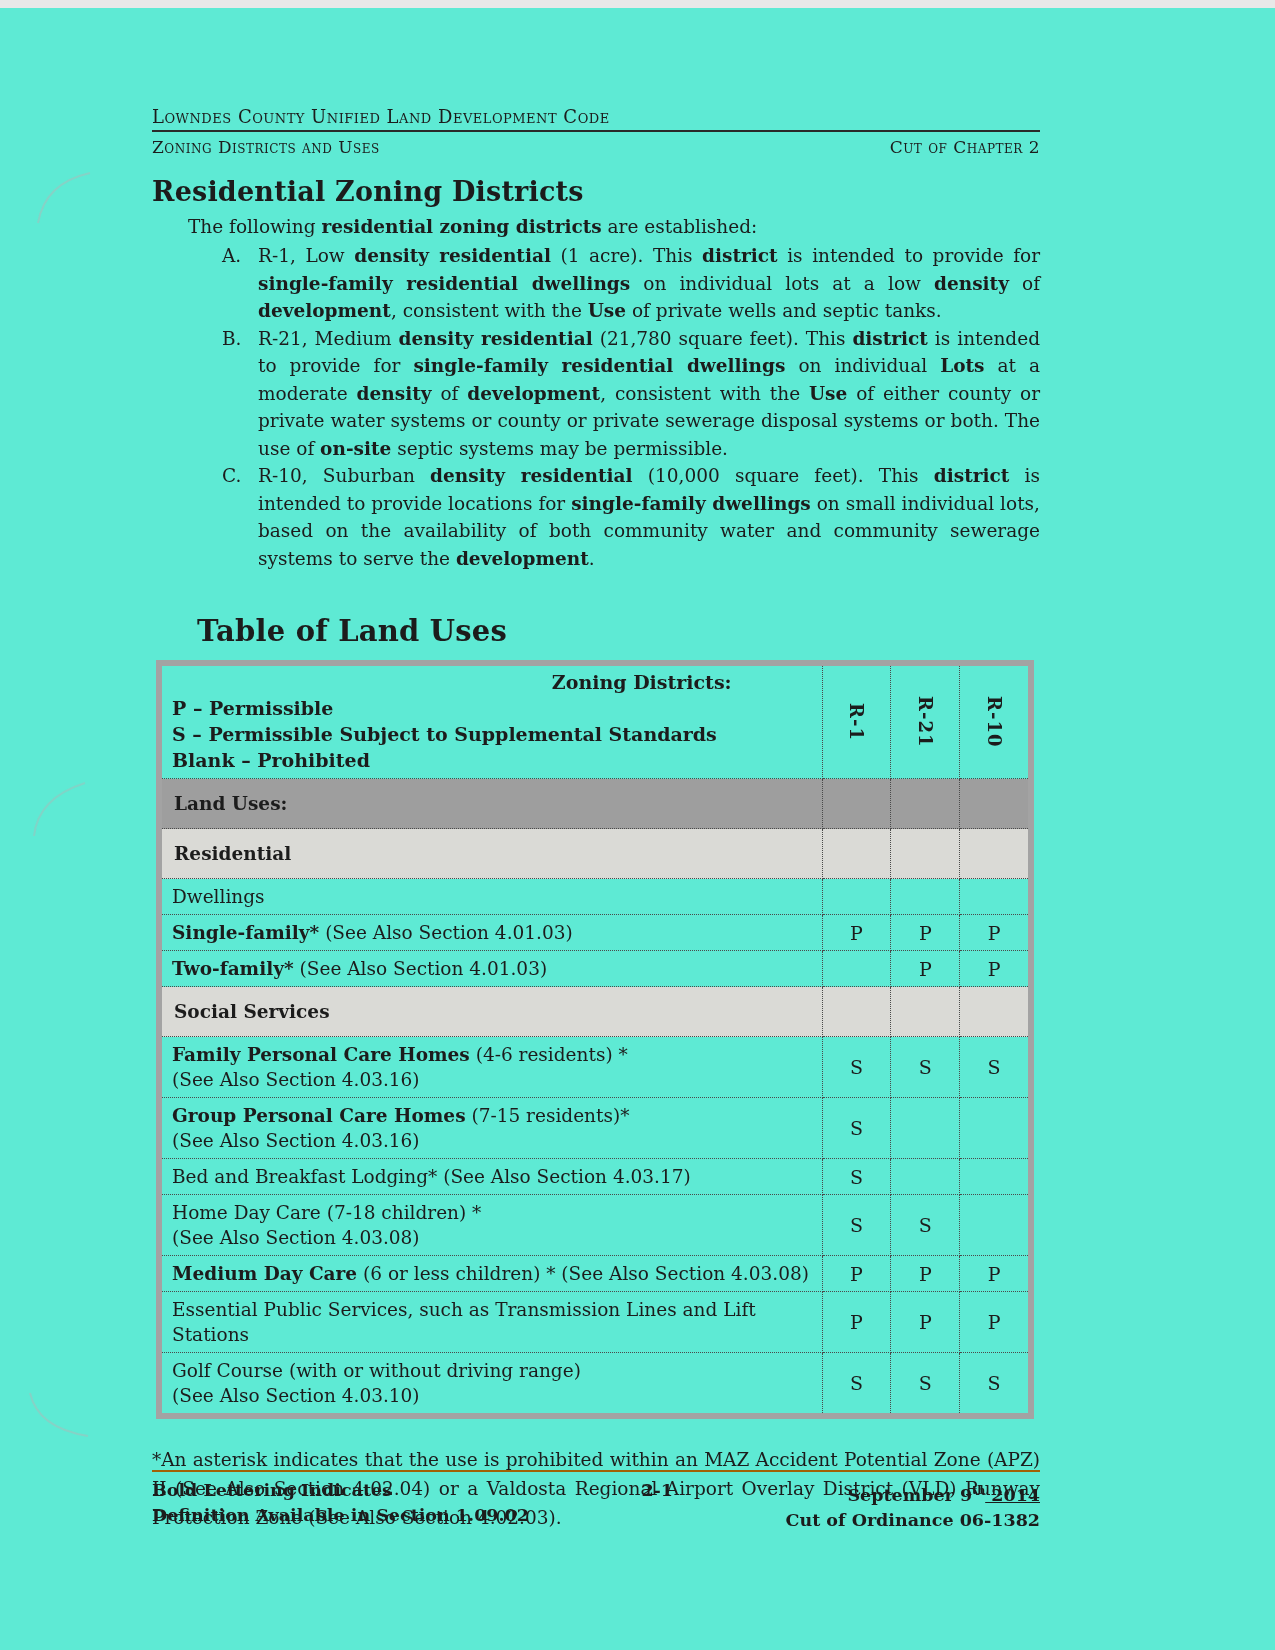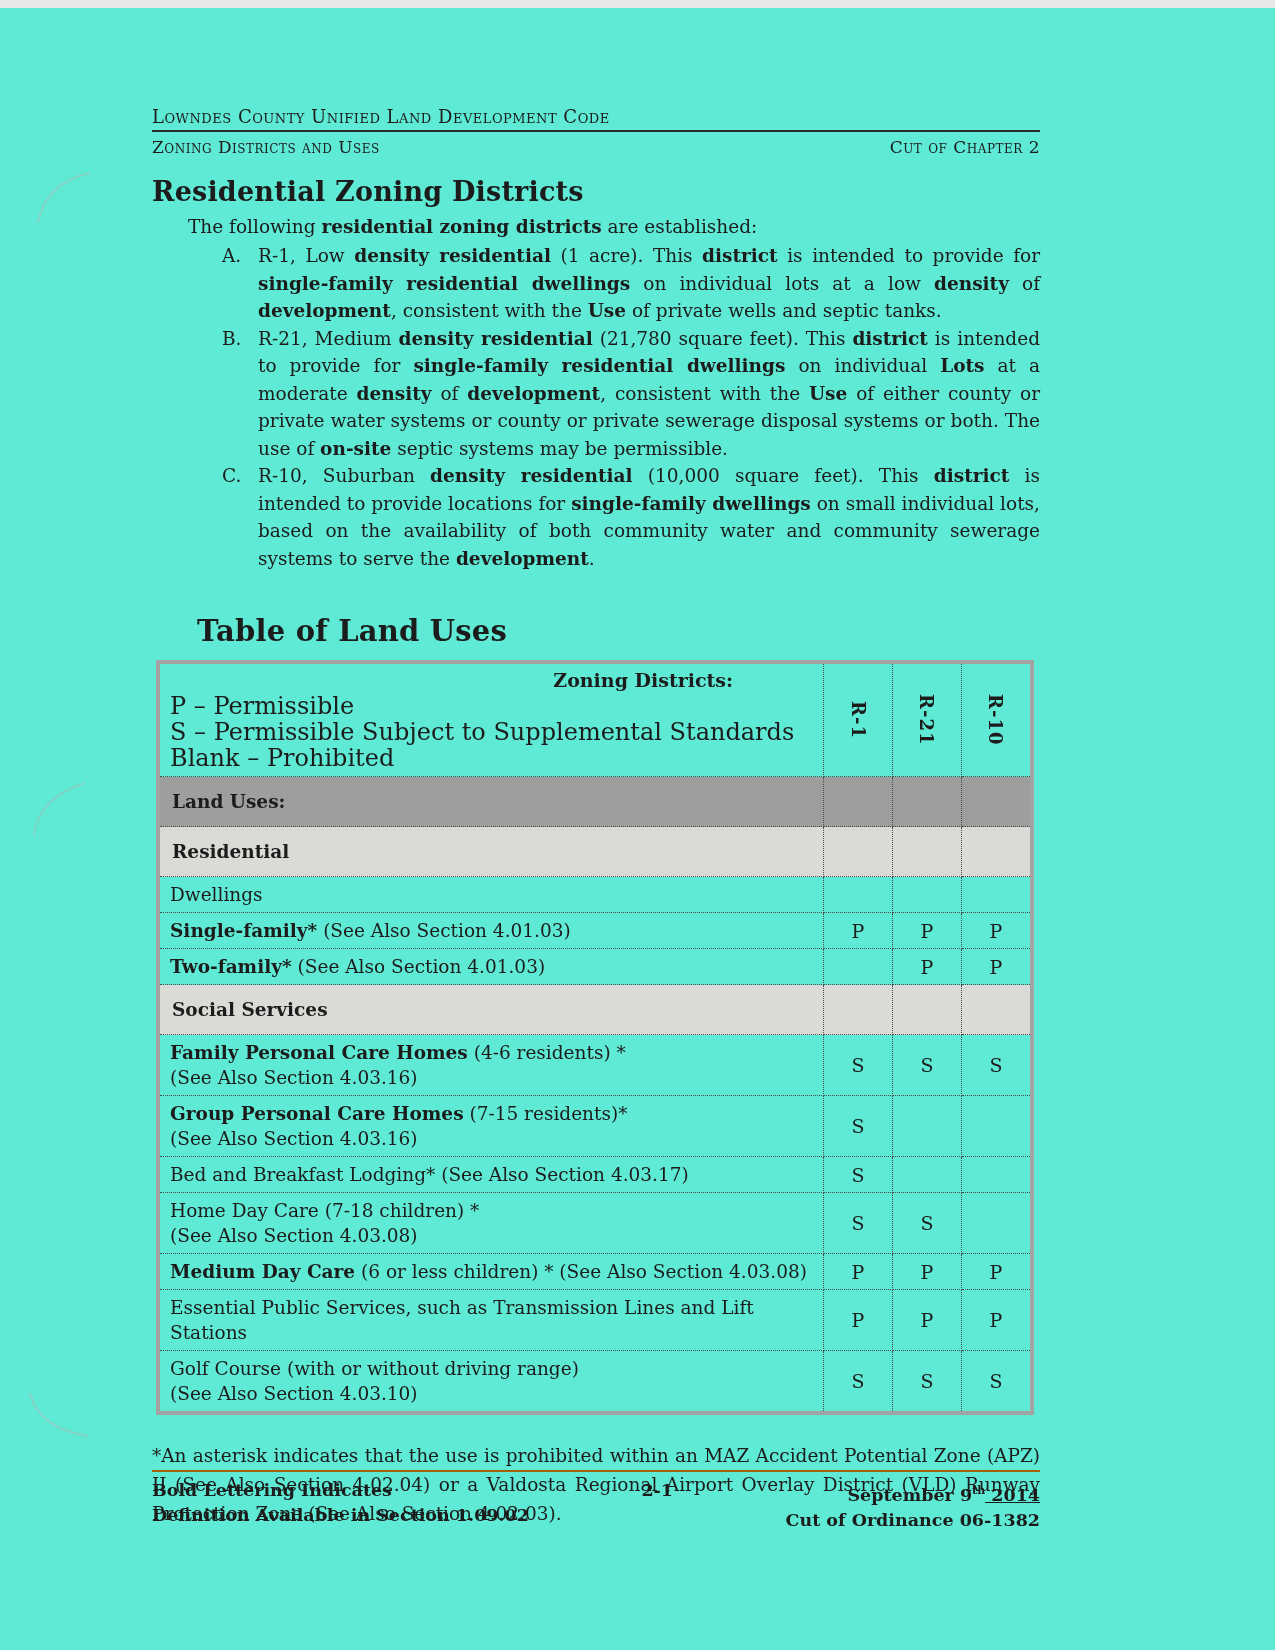--- a/index.html
+++ b/index.html
@@ -44,27 +44,27 @@
   }
   
   table.land-uses{
     border-collapse:collapse;width:878px;margin-left:4px;
     font-size:18.5px;
   }
   table.land-uses td,table.land-uses th{
     border:1px dotted var(--border);
     padding:5px 10px;vertical-align:middle;
   }
-  table.land-uses{border:4px solid #a3a3a3;}
+  table.land-uses{border:6px solid #a3a3a3;}
   th.legend-cell{
     width:712px;font-weight:normal;text-align:left;
     padding:8px 12px 6px 12px;vertical-align:top;
   }
   .legend-title{font-weight:bold;text-align:right;padding-right:80px;font-size:19px;margin-bottom:2px;}
-  .legend-line{font-size:24px;line-height:26px;font-weight:normal;}
+  .legend-line{font-size:19px;line-height:26px;font-weight:bold;}
   th.rot-cell{
     width:52px;text-align:center;vertical-align:middle;font-weight:bold;
     padding:6px 2px;
   }
   .rot{
     writing-mode:vertical-rl;text-orientation:mixed;
     margin:0 auto;font-size:18px;letter-spacing:1px;white-space:nowrap;
   }
   tr.section-dark td{background:var(--dark-bg);}
   tr.section-light td{background:var(--light-bg);}

